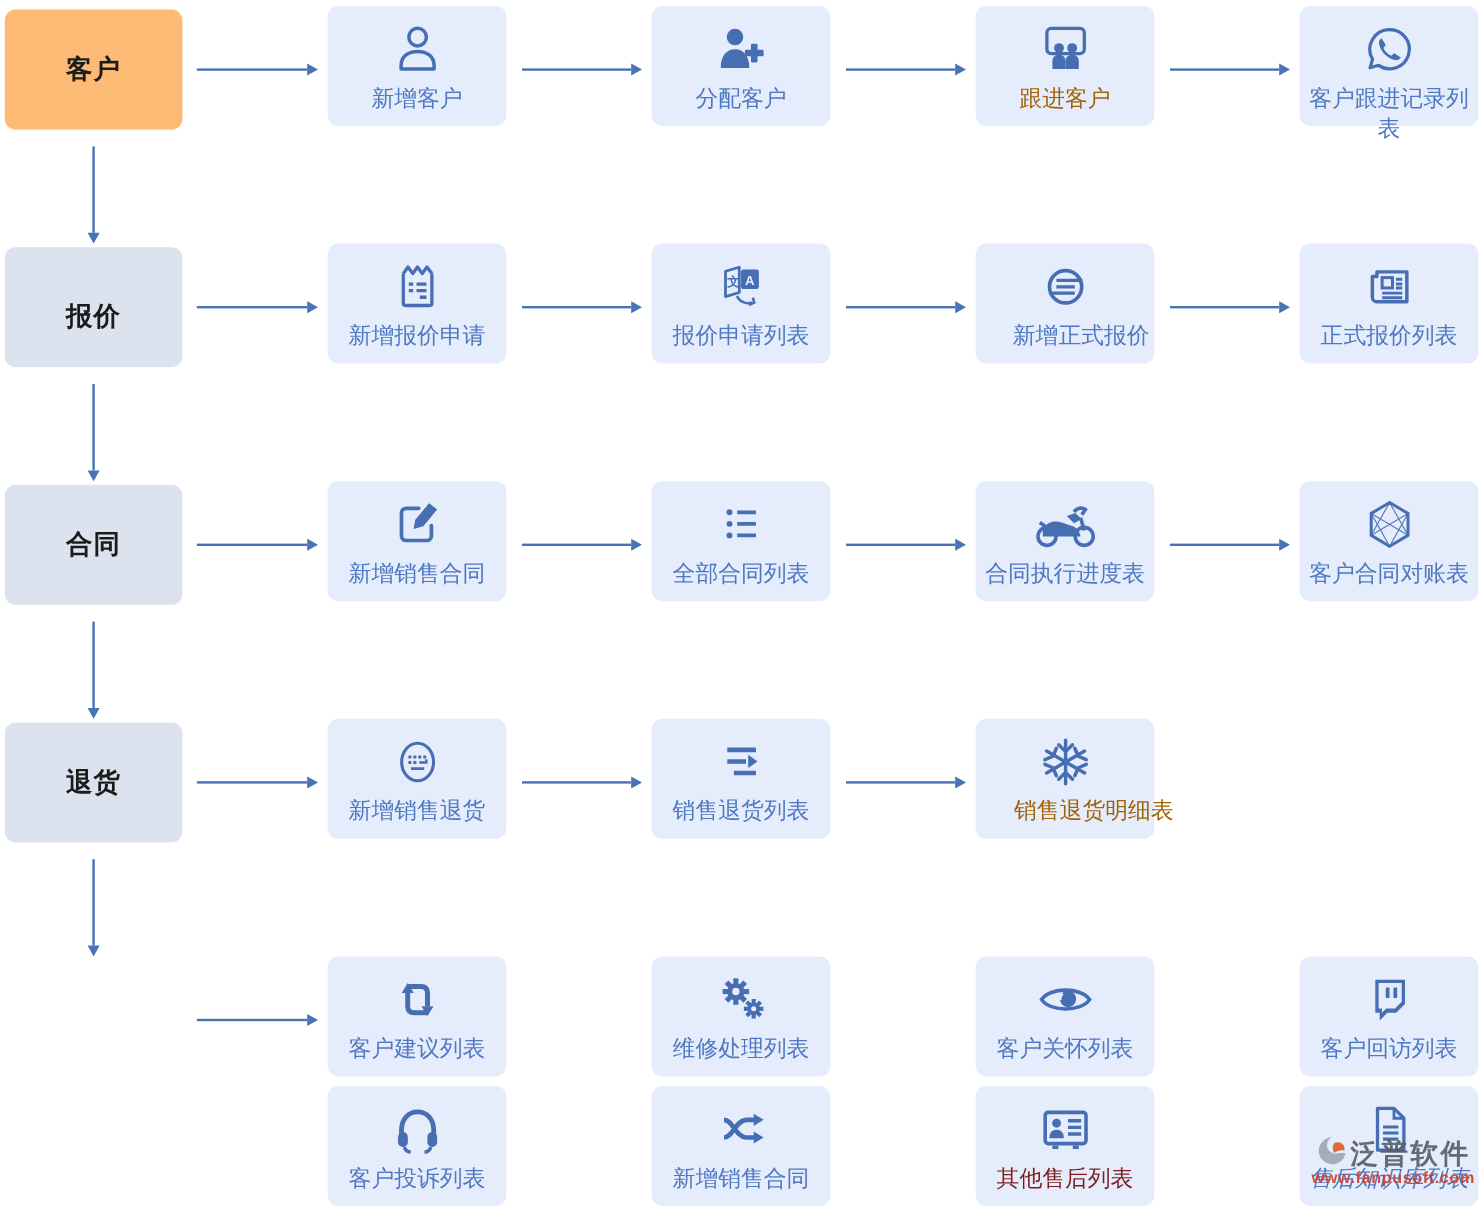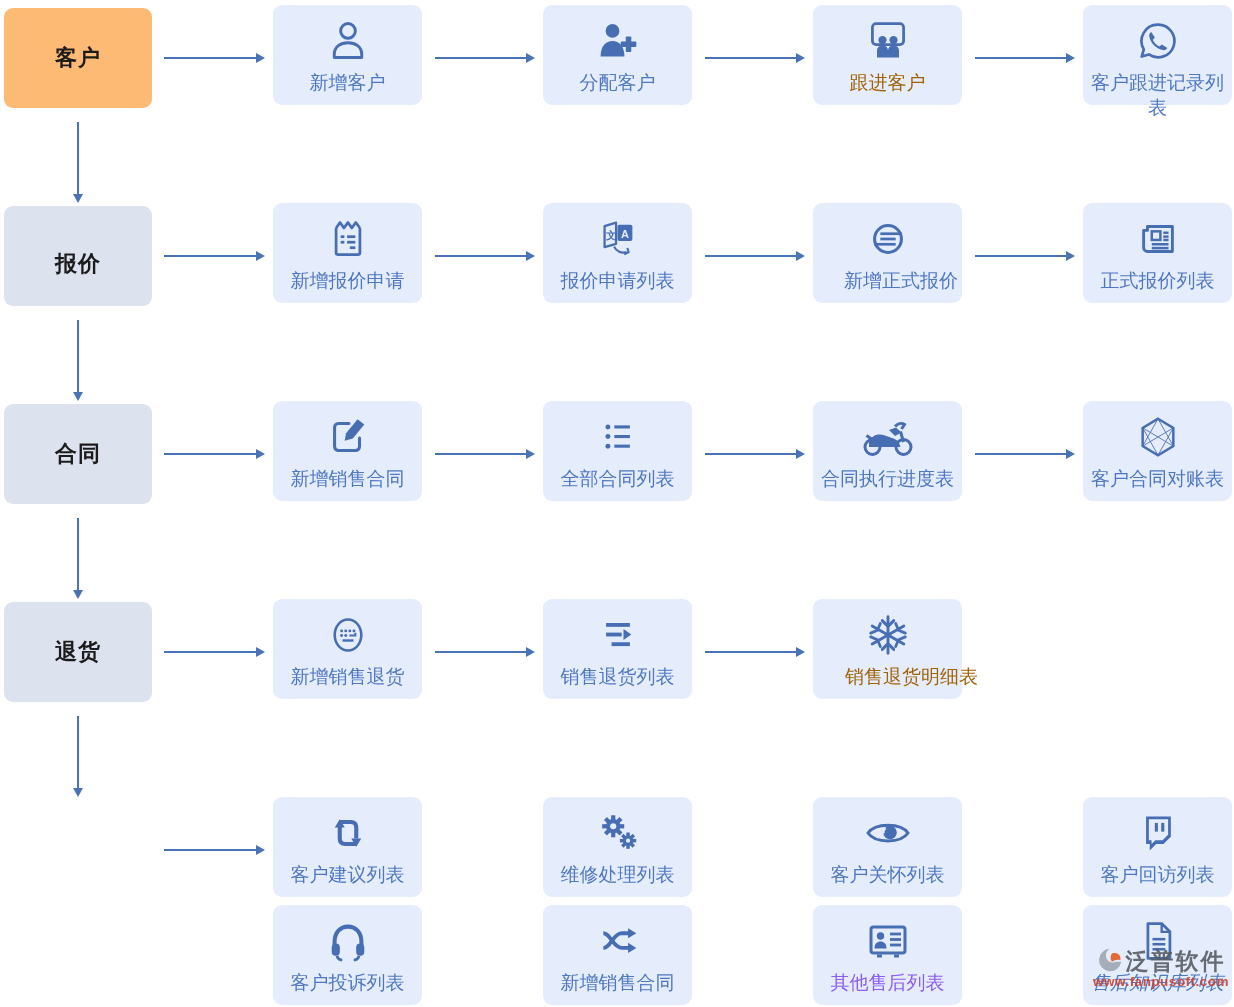--- a/index.html
+++ b/index.html
@@ -367,21 +367,21 @@
           <rect x="7" y="8" width="34" height="26" rx="2.5" fill="none" stroke="currentColor" stroke-width="3"></rect>
           <circle cx="16.5" cy="17" r="3.7" fill="currentColor"></circle>
           <path d="M10.5,29.5 c0,-5 2.7,-7 6,-7 s6,2 6,7 z" fill="currentColor"></path>
           <line x1="26" y1="15" x2="37" y2="15" stroke="currentColor" stroke-width="2.8"></line>
           <line x1="26" y1="20.5" x2="37" y2="20.5" stroke="currentColor" stroke-width="2.8"></line>
           <line x1="26" y1="26" x2="37" y2="26" stroke="currentColor" stroke-width="2.8"></line>
           <line x1="13" y1="37" x2="18" y2="37" stroke="currentColor" stroke-width="3"></line>
           <line x1="30" y1="37" x2="35" y2="37" stroke="currentColor" stroke-width="3"></line>
         </svg>
       </div>
-      <div class="item-label" style="color: #8b5cf6;">其他售后列表</div>
+      <div class="item-label" style="color: #7f1d1d;">其他售后列表</div>
     </div>
     <div class="flow-item" style="left: 1083px; top: 905px; font-style: italic;">
       <div class="item-icon" style="color: rgb(71, 109, 179);">
         <svg width="44" height="46" viewBox="0 0 48 48">
           <path d="M13,5 h15 l9,9 v29 H13 z" fill="none" stroke="currentColor" stroke-width="3" stroke-linejoin="round"></path>
           <path d="M28,5 v9 h9" fill="none" stroke="currentColor" stroke-width="2.6"></path>
           <line x1="18" y1="22" x2="32" y2="22" stroke="currentColor" stroke-width="2.8"></line>
           <line x1="18" y1="27.5" x2="32" y2="27.5" stroke="currentColor" stroke-width="2.8"></line>
           <line x1="18" y1="33" x2="32" y2="33" stroke="currentColor" stroke-width="2.8"></line>
         </svg>

